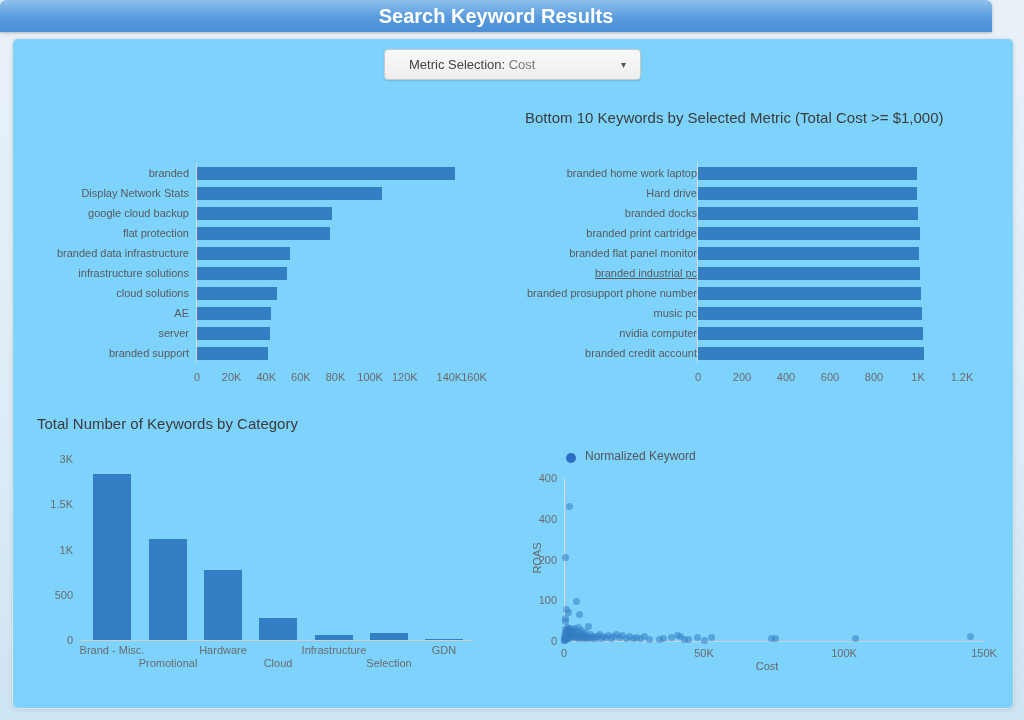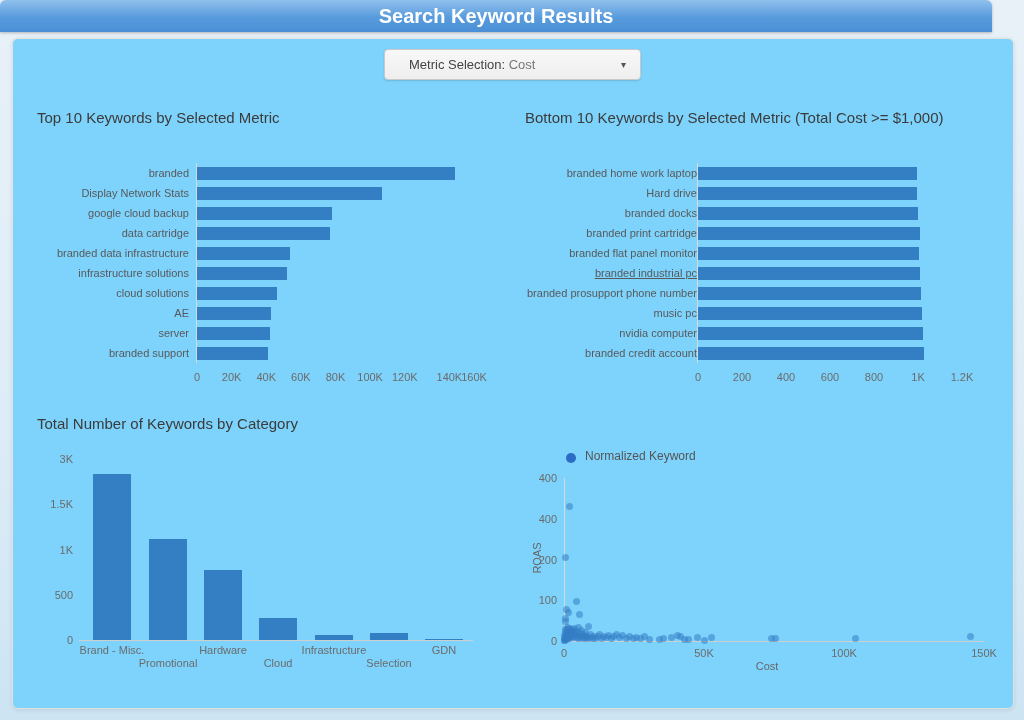--- a/index.html
+++ b/index.html
@@ -49,38 +49,37 @@
   <span>Search Keyword Results</span>
 </div>
 
 <div class="card">
   <div class="dropdown">
     <span>Metric Selection:</span>
     <span class="val">Cost</span>
     <span class="caret">▾</span>
   </div>
 
-  <div class="chart-title" style="left:24px;top:70px;">Top 10 Keywords by Selected Metric</div>
   <div class="chart-title" style="left:512px;top:70px;">Bottom 10 Keywords by Selected Metric (Total Cost &gt;= $1,000)</div>
   <div class="chart-title" style="left:24px;top:376px;">Total Number of Keywords by Category</div>
 
   <div class="legend-dot" id="legendDot" style="left: 553px; top: 414px; background: rgb(43, 108, 196);"></div>
   <div class="legend-text" style="left:572px;top:410px;">Normalized Keyword</div>
   <div class="axis-name" style="left:502px;top:513px;width:44px;transform:rotate(-90deg);">ROAS</div>
   <div class="axis-name" style="left:699px;top:621px;width:110px;">Cost</div>
 
   <div class="layer" id="layer">
       <div class="axisline" style="left: 183px; top: 124px; width: 1px; height: 200px;"></div>
       <div class="cat-lbl" style="left: 4px; top: 127px; width: 172px;">branded</div>
       <div class="bar" style="left: 184px; top: 128px; width: 258px; height: 13px; background: rgb(52, 126, 196);"></div>
       <div class="cat-lbl" style="left: 4px; top: 147px; width: 172px;">Display Network Stats</div>
       <div class="bar" style="left: 184px; top: 148px; width: 185px; height: 13px; background: rgb(52, 126, 196);"></div>
       <div class="cat-lbl" style="left: 4px; top: 167px; width: 172px;">google cloud backup</div>
       <div class="bar" style="left: 184px; top: 168px; width: 135px; height: 13px; background: rgb(52, 126, 196);"></div>
-      <div class="cat-lbl" style="left: 4px; top: 187px; width: 172px;">data cartridge</div>
+      <div class="cat-lbl" style="left: 4px; top: 187px; width: 172px;">flat protection</div>
       <div class="bar" style="left: 184px; top: 188px; width: 133px; height: 13px; background: rgb(52, 126, 196);"></div>
       <div class="cat-lbl" style="left: 4px; top: 207px; width: 172px;">branded data infrastructure</div>
       <div class="bar" style="left: 184px; top: 208px; width: 93px; height: 13px; background: rgb(52, 126, 196);"></div>
       <div class="cat-lbl" style="left: 4px; top: 227px; width: 172px;">infrastructure solutions</div>
       <div class="bar" style="left: 184px; top: 228px; width: 90px; height: 13px; background: rgb(52, 126, 196);"></div>
       <div class="cat-lbl" style="left: 4px; top: 247px; width: 172px;">cloud solutions</div>
       <div class="bar" style="left: 184px; top: 248px; width: 80px; height: 13px; background: rgb(52, 126, 196);"></div>
       <div class="cat-lbl" style="left: 4px; top: 267px; width: 172px;">AE</div>
       <div class="bar" style="left: 184px; top: 268px; width: 74px; height: 13px; background: rgb(52, 126, 196);"></div>
       <div class="cat-lbl" style="left: 4px; top: 287px; width: 172px;">server</div>

